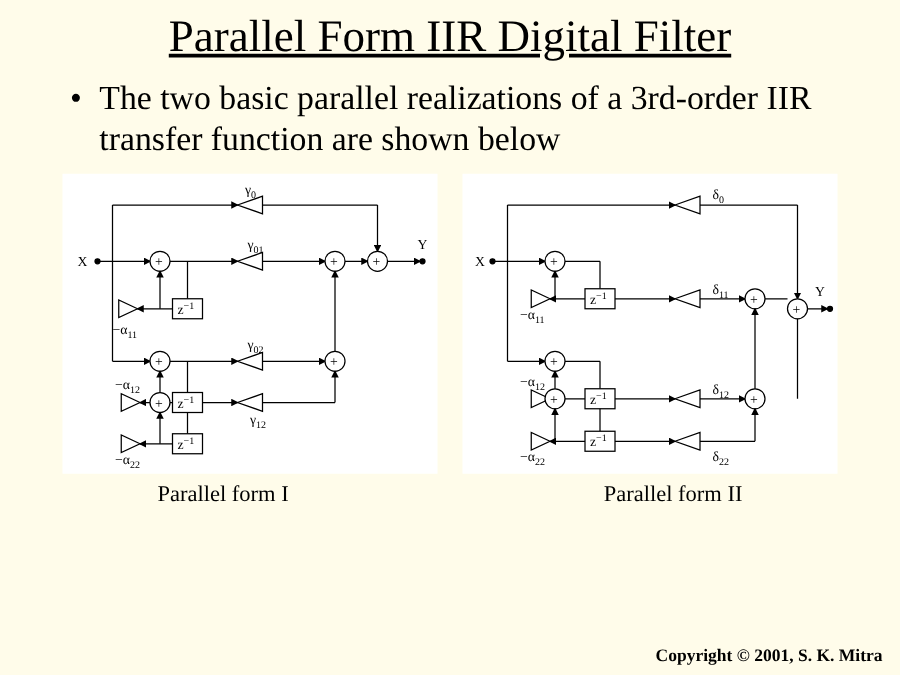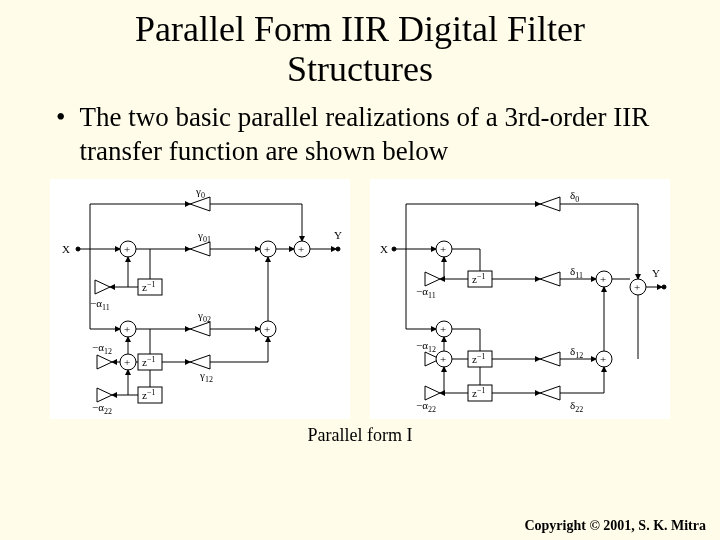--- a/index.html
+++ b/index.html
@@ -11,20 +11,21 @@
     font-family: "Times New Roman", Times, serif;
     position: relative;
     overflow: hidden;
   }
   .title {
     text-align: center;
     font-size: 36px;
     color: #000;
     padding-top: 10px;
     line-height: 1.1;
+    text-decoration: underline;
   }
   .bullet-wrap {
     padding: 12px 40px 0 56px;
   }
   .bullet {
     display: flex;
     font-size: 27px;
     color: #000;
     line-height: 1.25;
   }
@@ -61,21 +62,20 @@
     text-align: center;
   }
   .lbl { font-family: "Times New Roman", serif; font-size: 11px; }
   .sub { font-size: 8px; }
 </style>
 </head>
 <body>
 
 <div class="title">
   <span>Parallel Form IIR Digital Filter</span><br>
-  <span>Structures</span>
 </div>
 
 <div class="bullet-wrap">
   <div class="bullet">
     <span class="dot">•</span>
     <span>The two basic parallel realizations of a 3rd-order IIR transfer function are shown below</span>
   </div>
 </div>
 
 <div class="diagrams">
@@ -246,15 +246,16 @@
         <line x1="190" y1="214" x2="234" y2="214"></line>
         <line x1="234" y1="214" x2="234" y2="188" marker-end="url(#ah2)"></line>
         <line x1="268" y1="116" x2="268" y2="180"></line>
       </g>
     </svg>
   </div>
 </div>
 
 <div class="cap-row">
   <span>Parallel form I</span>
+  <span>Parallel form II</span>
 </div>
 
 <div class="copyright">Copyright © 2001, S. K. Mitra</div>
 
 </body></html>

